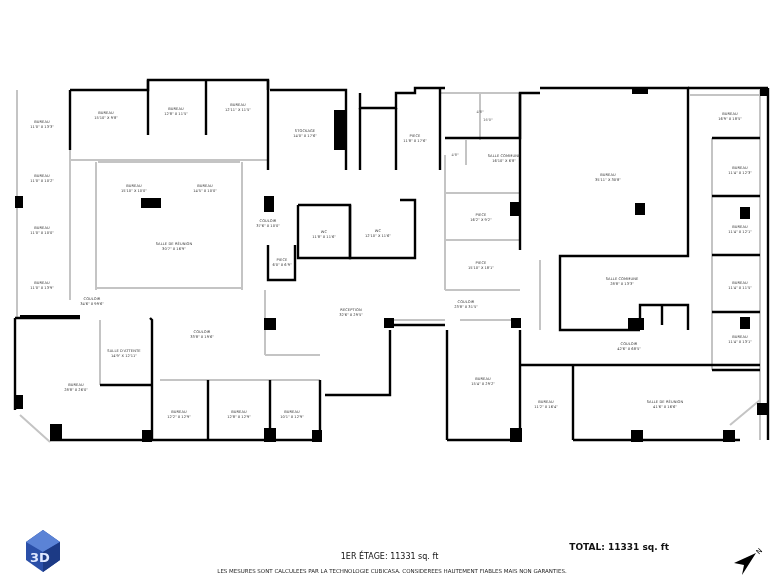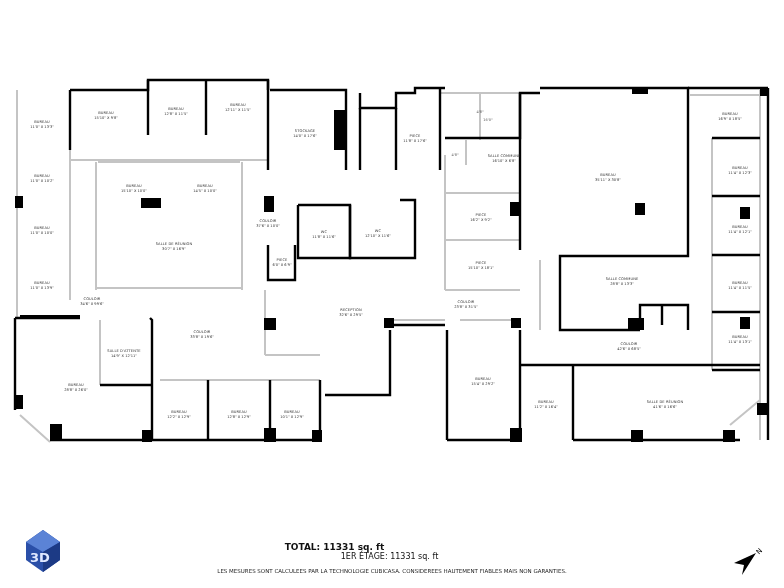--- a/index.html
+++ b/index.html
@@ -2,21 +2,21 @@
 <html><head>
 <meta charset="utf-8">
 <style>
   html,body{margin:0;padding:0;background:#fff;}
   body{width:784px;height:588px;position:relative;overflow:hidden;font-family:"DejaVu Sans",sans-serif;}
   #plan{position:absolute;left:0;top:0;width:784px;height:588px;}
   .lbl{position:absolute;text-align:center;font-size:4px;line-height:5px;color:#333;transform:translate(-50%,-50%);white-space:nowrap;}
   .lbl .n{display:block;font-size:3.6px;letter-spacing:0.1px;}
   .lbl .d{display:block;font-size:3.6px;}
   .dim{position:absolute;font-size:3.5px;color:#555;transform:translate(-50%,-50%);}
-  #total{position:absolute;left:0;width:669px;top:542px;text-align:center;font-size:9px;font-weight:bold;color:#111;}
+  #total{position:absolute;left:0;width:669px;top:542px;text-align:right;font-size:9px;font-weight:bold;color:#111;}
   #floor{position:absolute;left:0;width:779px;top:552px;text-align:center;font-size:8px;color:#111;}
   #disc{position:absolute;left:0;width:784px;top:568px;text-align:center;font-size:5.5px;color:#222;}
   #logo{position:absolute;left:20px;top:528px;width:46px;height:46px;}
   #compass{position:absolute;left:730px;top:545px;width:40px;height:32px;}
 </style>
 </head>
 <body>
 
 <svg id="plan" viewBox="0 0 784 588" xmlns="http://www.w3.org/2000/svg">
 

